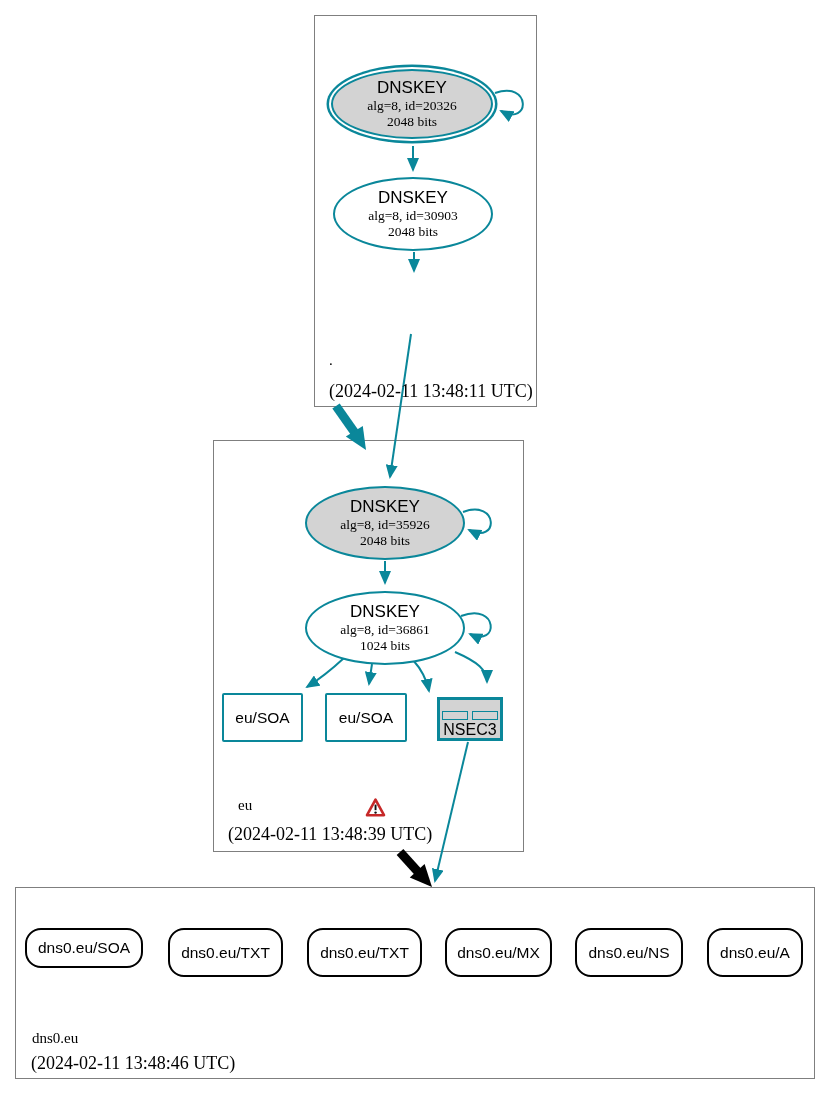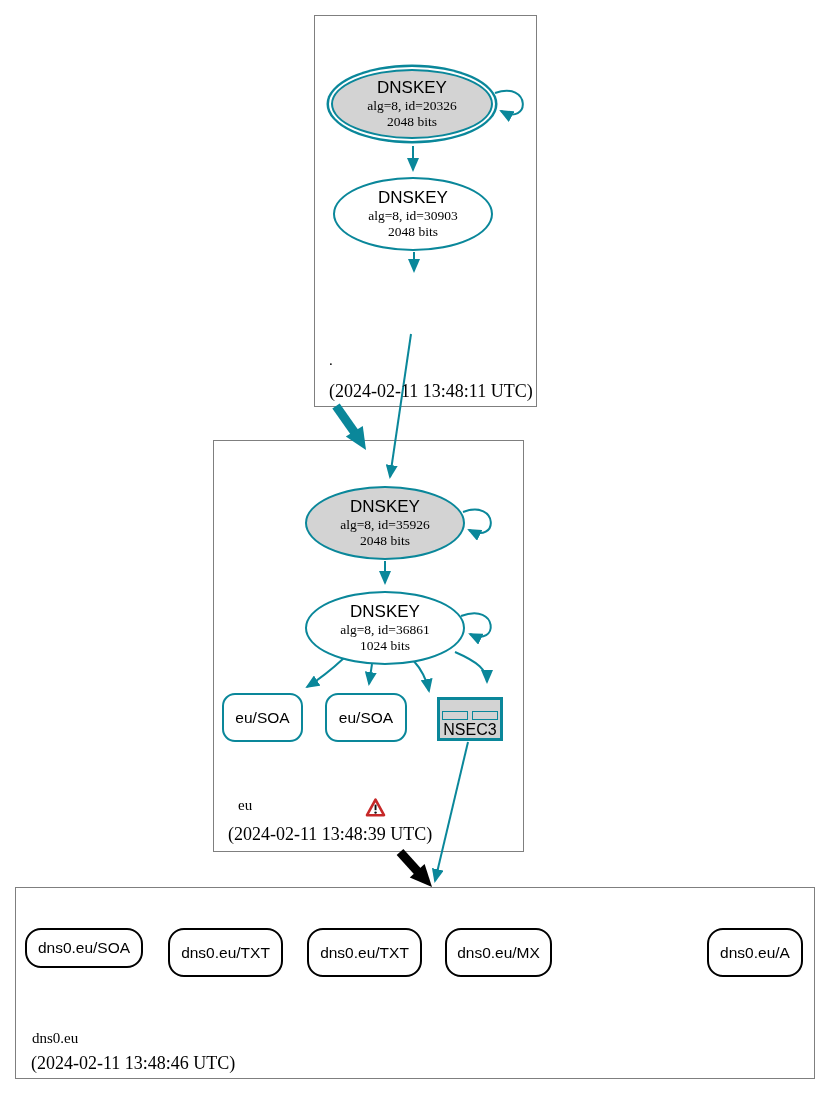--- a/index.html
+++ b/index.html
@@ -24,21 +24,21 @@
     box-shadow:0 0 0 2px #fff,0 0 0 4.5px var(--teal);
   }
   .node-ellipse.gray{background:var(--ksk-fill);}
   .nd-title{font-family:"Liberation Sans",sans-serif;font-size:17px;color:#000;}
   .nd-detail{font-family:"Liberation Serif",serif;font-size:13.5px;color:#000;}
   .rrset{
     position:absolute;box-sizing:border-box;background:#fff;
     display:flex;align-items:center;justify-content:center;
     font-family:"Liberation Sans",sans-serif;font-size:15.5px;color:#000;
   }
-  .rrset.teal{border:2px solid var(--teal);border-radius:13px;}
+  .rrset.teal{border:2px solid var(--teal);border-radius:2px;}
   .rrset.black{border:2px solid #000;border-radius:16px;}
   .nsec3{
     position:absolute;box-sizing:border-box;background:var(--ksk-fill);
     border:3px solid var(--teal);padding:11px 2px 0 2px;
   }
   .nsec3-cells{display:flex;gap:4px;height:9px;}
   .nsec3-cells .cell{flex:1;border:1.5px solid var(--teal);background:var(--ksk-fill);box-sizing:border-box;}
   .nsec3-label{
     font-family:"Liberation Sans",sans-serif;font-size:16px;color:#000;
     text-align:center;margin-top:1px;
@@ -133,19 +133,22 @@
   </div>
   <div class="rrset black" style="left:168px;top:928px;width:115px;height:49px;">
     <span>dns0.eu/TXT</span>
   </div>
   <div class="rrset black" style="left:307px;top:928px;width:115px;height:49px;">
     <span>dns0.eu/TXT</span>
   </div>
   <div class="rrset black" style="left:445px;top:928px;width:107px;height:49px;">
     <span>dns0.eu/MX</span>
   </div>
+  <div class="rrset black" style="left:575px;top:928px;width:108px;height:49px;">
+    <span>dns0.eu/NS</span>
+  </div>
   <div class="rrset black" style="left:707px;top:928px;width:96px;height:49px;">
     <span>dns0.eu/A</span>
   </div>
   <div class="zone-label" style="left:32px;top:1030px;">dns0.eu</div>
   <div class="zone-ts" style="left:31px;top:1053px;">(2024-02-11 13:48:46 UTC)</div>
 
 </div>
 
 </body></html>

